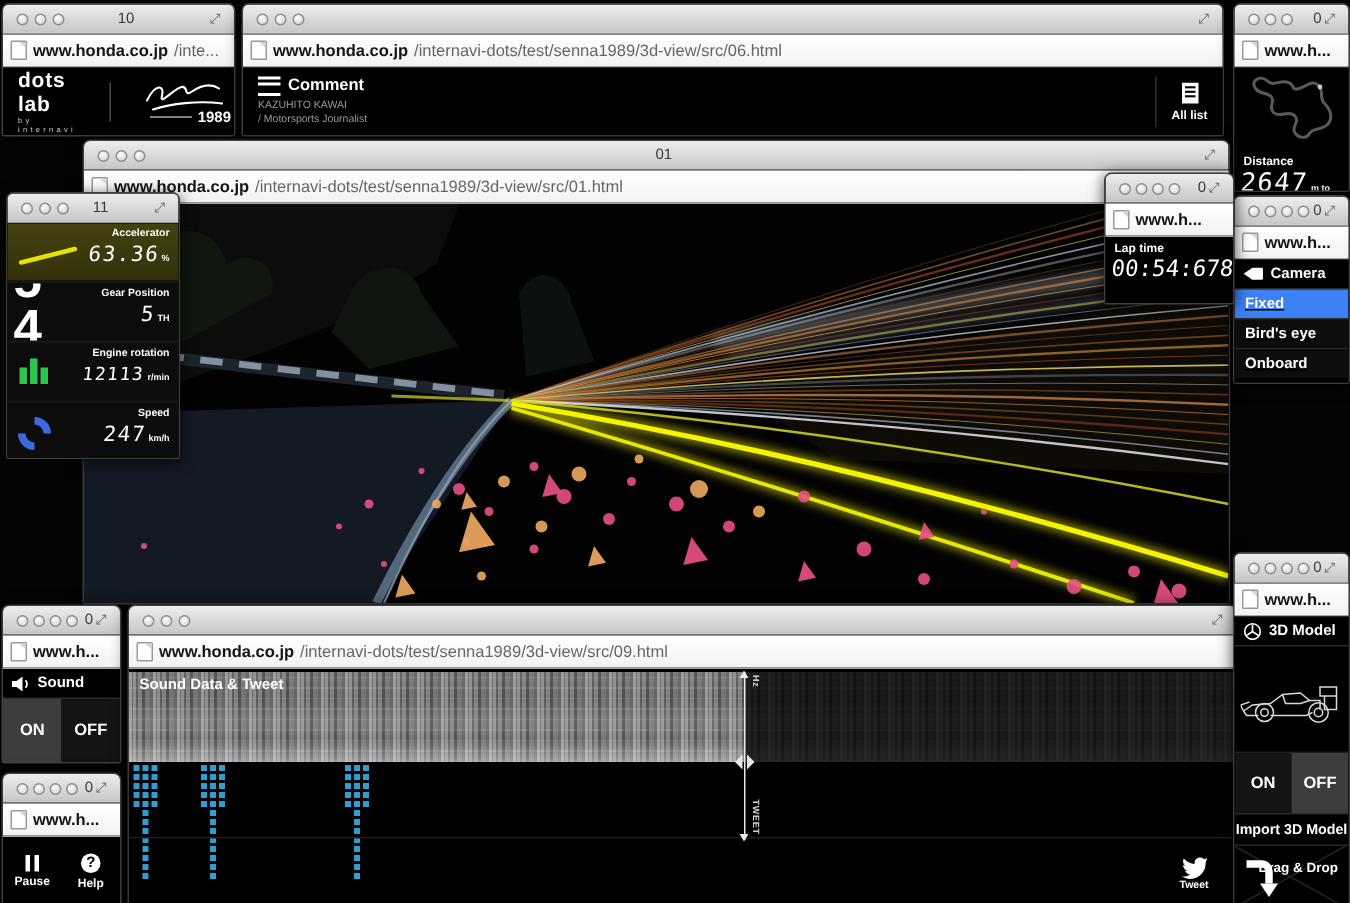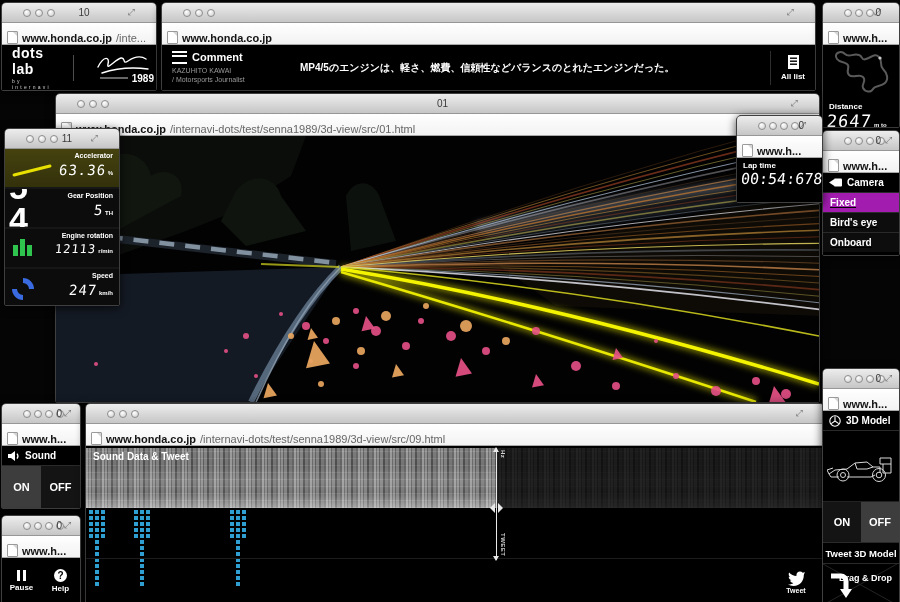--- a/index.html
+++ b/index.html
@@ -2,30 +2,30 @@
 <html><head>
 <meta charset="utf-8">
 <style>
   html,body{margin:0;padding:0;background:#000;}
   #stage{position:relative;width:900px;height:602px;background:#050505;overflow:hidden;
          font-family:"Liberation Sans",sans-serif;}
   
   .win{position:absolute;background:#000;border:1px solid #3f3f3f;border-radius:5px 5px 2px 2px;
        box-shadow:0 2px 10px rgba(0,0,0,.7);}
   .tbar{height:19px;background:linear-gradient(#ededed,#c6c6c6);border-bottom:1px solid #979797;
-        border-radius:4px 4px 0 0;display:flex;align-items:center;padding:0 21px;position:relative;}
+        border-radius:4px 4px 0 0;display:flex;align-items:center;padding:0 9px;position:relative;}
   .lights{display:flex;gap:4px;align-items:center;}
   .light{width:8px;height:8px;border-radius:50%;border:1px solid #8d8d8d;
          background:radial-gradient(circle at 35% 30%,#ffffff,#cccccc);box-sizing:border-box;}
   .wtitle{position:absolute;left:30px;right:20px;text-align:center;font-size:10px;color:#3a3a3a;
           white-space:nowrap;overflow:hidden;}
   .wtitle.tight{left:auto;right:18px;text-align:right;}
   .resize{margin-left:auto;font-size:9px;color:#666;line-height:1;}
   .ubar{height:21px;background:linear-gradient(#ffffff,#f2f2f2);border-bottom:1px solid #a8a8a8;
-        display:flex;align-items:flex-end;gap:4px;padding:0 5px;white-space:nowrap;overflow:hidden;}
+        display:flex;align-items:center;gap:4px;padding:0 5px;white-space:nowrap;overflow:hidden;}
   .doc{width:9px;height:11px;background:#fff;border:1px solid #9a9a9a;border-radius:1px;flex:0 0 auto;
        position:relative;}
   .doc:after{content:"";position:absolute;right:0;top:0;border:2px solid #d5d5d5;
              border-left-color:transparent;border-bottom-color:transparent;}
   .host{font-weight:bold;color:#141414;font-size:11px;}
   .upath{color:#666;font-size:11px;}
   .content{position:relative;background:#000;overflow:hidden;}
   .seg{font-family:"DejaVu Sans Mono",monospace;transform:skewX(-6deg);display:inline-block;
        letter-spacing:1px;color:#fff;}
   
@@ -70,21 +70,21 @@
   .spd-icon{position:absolute;left:6px;top:8px;}
   
   .lap-label{font-size:8px;font-weight:bold;color:#fff;padding:3px 6px 0;}
   .lap-val{padding:0 4px;}
   .lap-val .seg{font-size:15px;letter-spacing:0;}
   
   .panel-head{height:19px;display:flex;align-items:center;gap:5px;padding:0 6px;
               border-bottom:1px solid #2a2a2a;color:#fff;font-size:10px;font-weight:bold;}
   .opt-row{height:19px;display:flex;align-items:center;padding:0 7px;color:#fff;font-size:10px;
            font-weight:bold;border-bottom:1px solid #2a2a2a;background:#0d0d0d;}
-  .opt-row.sel{background:#a21caf;}
+  .opt-row.sel{background:#3b82f6;}
   
   .onoff{display:flex;height:42px;}
   .onoff > div{flex:1;display:flex;align-items:center;justify-content:center;color:#fff;
                font-size:11px;font-weight:bold;background:#141414;}
   .onoff > div.sel{background:#3d3d3d;}
   
   .ph{display:flex;height:45px;}
   .ph > div{flex:1;display:flex;flex-direction:column;align-items:center;justify-content:center;
             gap:2px;color:#fff;font-size:8px;font-weight:bold;}
   .pause-ico{display:flex;gap:3px;}
@@ -171,32 +171,32 @@
       <div class="lights">
           <span class="light"></span>
           <span class="light"></span>
           <span class="light"></span>
         </div>
       <div class="resize">⤢</div>
     </div>
     <div class="ubar">
       <span class="doc"></span>
       <span class="host">www.honda.co.jp</span>
+        <span class="upath">/internavi-dots/test/senna1989/3d-view/src/06.html</span>
     </div>
     <div class="content" style="height:45px;">
       <div class="cmt">
         <div class="cmt-left">
           <div class="cmt-head">
               <span class="hamb"></span>
               <span>Comment</span>
             </div>
           <div class="cmt-auth"><span>KAZUHITO KAWAI</span><br><span>/ Motorsports Journalist</span></div>
         </div>
         <div class="cmt-body">
-          <div class="cmt-ja">MP4/5のエンジンは、軽さ、燃費、信頼性などバランスのとれたエンジンだった。</div>
         </div>
         <div class="alllist">
           <svg width="13" height="15" viewBox="0 0 13 15">
             <rect x="1" y="0" width="11" height="14" fill="#fff"></rect>
             <rect x="3" y="2.5" width="7" height="1.4" fill="#000"></rect>
             <rect x="3" y="5.5" width="7" height="1.4" fill="#000"></rect>
             <rect x="3" y="8.5" width="7" height="1.4" fill="#000"></rect>
           </svg>
           <div>All list</div>
         </div>
@@ -686,21 +686,21 @@
             <circle cx="52" cy="27" r="6.5"></circle>
             <circle cx="52" cy="27" r="2.8"></circle>
             <path d="M2,26 L0,22 L6,20"></path>
           </g>
         </svg>
       </div>
       <div class="onoff" style="height:40px;">
         <div>ON</div>
         <div class="sel">OFF</div>
       </div>
-      <div class="import-row">Tweet 3D Model</div>
+      <div class="import-row">Import 3D Model</div>
       <div class="dragdrop">
         <svg width="74" height="41" viewBox="0 0 74 41" style="position:absolute;inset:0;">
           <path d="M0,0 L74,41 M74,0 L0,41" stroke="#242424" stroke-width="1"></path>
           <path d="M8,12 h10 a5,5 0 0 1 5,5 v8" stroke="#fff" stroke-width="5" fill="none"></path>
           <polygon points="17,25 29,25 23,34" fill="#fff"></polygon>
         </svg>
         <div class="dd-label">Drag &amp; Drop</div>
       </div>
     </div>
   </div>

